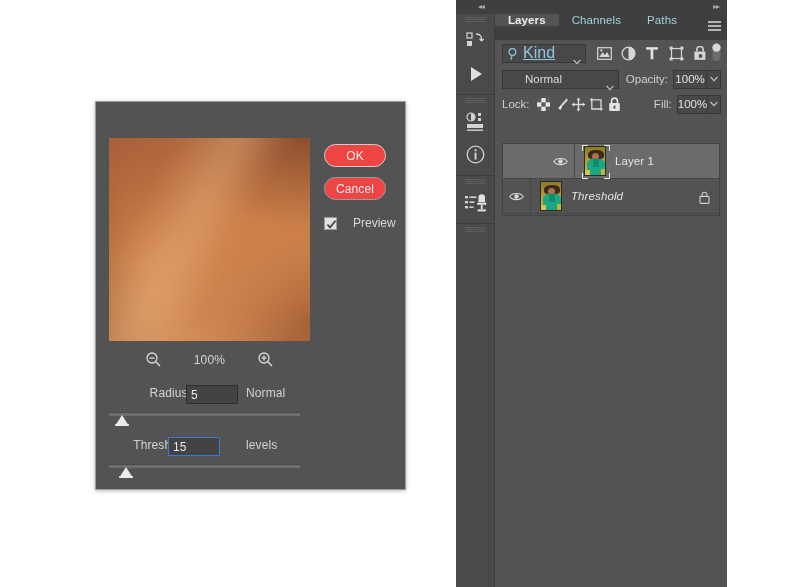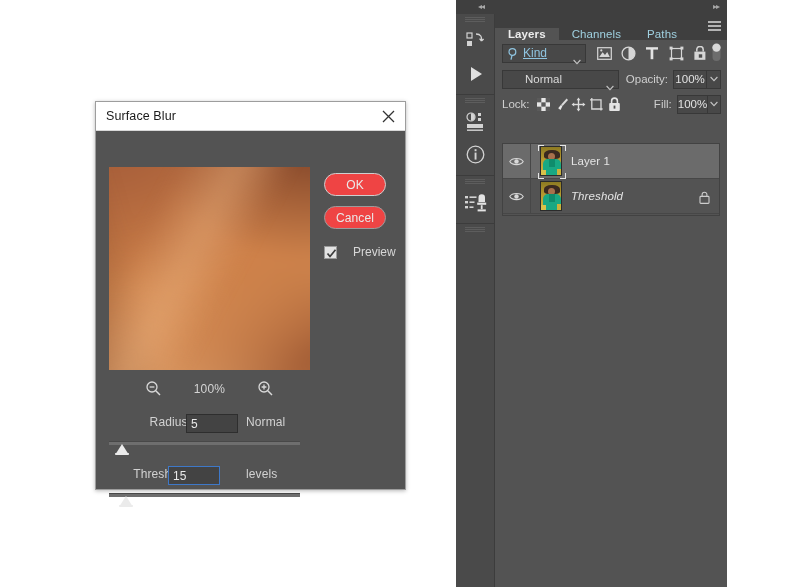--- a/index.html
+++ b/index.html
@@ -193,21 +193,21 @@
   }
 
   
   #layers-panel {
     position: absolute; left: 39px; top: 14px;
     width: 232px; height: 573px;
     background: #535353;
   }
   #panel-tabs {
     height: 26px; background: #3f3f3f;
-    display: flex; align-items: flex-end;
+    display: flex; align-items: flex-start;
     position: relative;
   }
   .panel-tab {
     display: flex; align-items: center;
     padding: 0 13px;
     font-size: 11.5px;
     color: #9fd0e0;
     cursor: pointer;
     letter-spacing: 0.1px;
   }
@@ -234,21 +234,21 @@
   
   #filter-row { height: 26px; padding-left: 7px; }
   #kind-select {
     width: 84px; height: 19px;
     background: #484848;
     border: 1px solid #383838;
     display: flex; align-items: center;
     position: relative;
     cursor: pointer;
   }
-  #kind-label { font-size: 12px; color: #8fc4e0; margin-left: 20px; text-decoration: underline; }
+  #kind-label { font-size: 16px; color: #8fc4e0; margin-left: 20px; text-decoration: underline; }
   #kind-search-icon { position: absolute; left: 4px; top: 2px; }
   #kind-caret { position: absolute; right: 4px; top: 6px; }
   .filter-icon {
     width: 24px; height: 22px;
     display: flex; align-items: center; justify-content: center;
     cursor: pointer;
   }
   #filter-toggle {
     position: absolute; right: 5px; top: 3px;
     width: 11px; height: 19px;
@@ -296,21 +296,21 @@
     border: 1px solid #424242;
     background: #535353;
   }
   .layer-row {
     height: 35px;
     display: flex; align-items: center;
     border-bottom: 1px solid #474747;
     position: relative;
     cursor: pointer;
   }
-  .layer-row.selected { background: #6b6b6b; }
+  .layer-row.selected { background: #6b6b6b; padding-left: 44px; }
   .eye-cell {
     width: 28px; height: 35px;
     display: flex; align-items: center; justify-content: center;
     cursor: pointer;
     border-right: 1px solid #474747;
   }
   .thumb-cell {
     width: 40px; height: 35px;
     display: flex; align-items: center; justify-content: center;
     position: relative;
@@ -339,28 +339,20 @@
   #panel-white-gap {
     position: absolute; left: 727px; top: 0;
     width: 75px; height: 587px; background: #ffffff;
   }
 </style>
 </head>
 <body>
 
 <div id="dialog">
 
-  <div id="dialog-titlebar">
-    <span id="dialog-title">Surface Blur</span>
-    <div id="dialog-close">
-      <svg width="13" height="13" viewBox="0 0 13 13">
-        <path d="M1 1 L12 12 M12 1 L1 12" stroke="#333" stroke-width="1.3" fill="none"></path>
-      </svg>
-    </div>
-  </div>
 
   <div id="dialog-body">
 
     <div id="preview-img">
       <div class="pv-layer" style="background:
         radial-gradient(120% 90% at 18% 8%, #a85f3a 0%, rgba(168,95,58,0) 55%),
         radial-gradient(90% 70% at 85% 5%, #7d4228 0%, rgba(125,66,40,0) 60%),
         radial-gradient(130% 80% at 55% 40%, #cf8149 0%, rgba(207,129,73,0) 62%),
         radial-gradient(110% 60% at 20% 72%, #d8915a 0%, rgba(216,145,90,0) 60%),
         radial-gradient(90% 60% at 88% 80%, #a15c35 0%, rgba(161,92,53,0) 62%),

